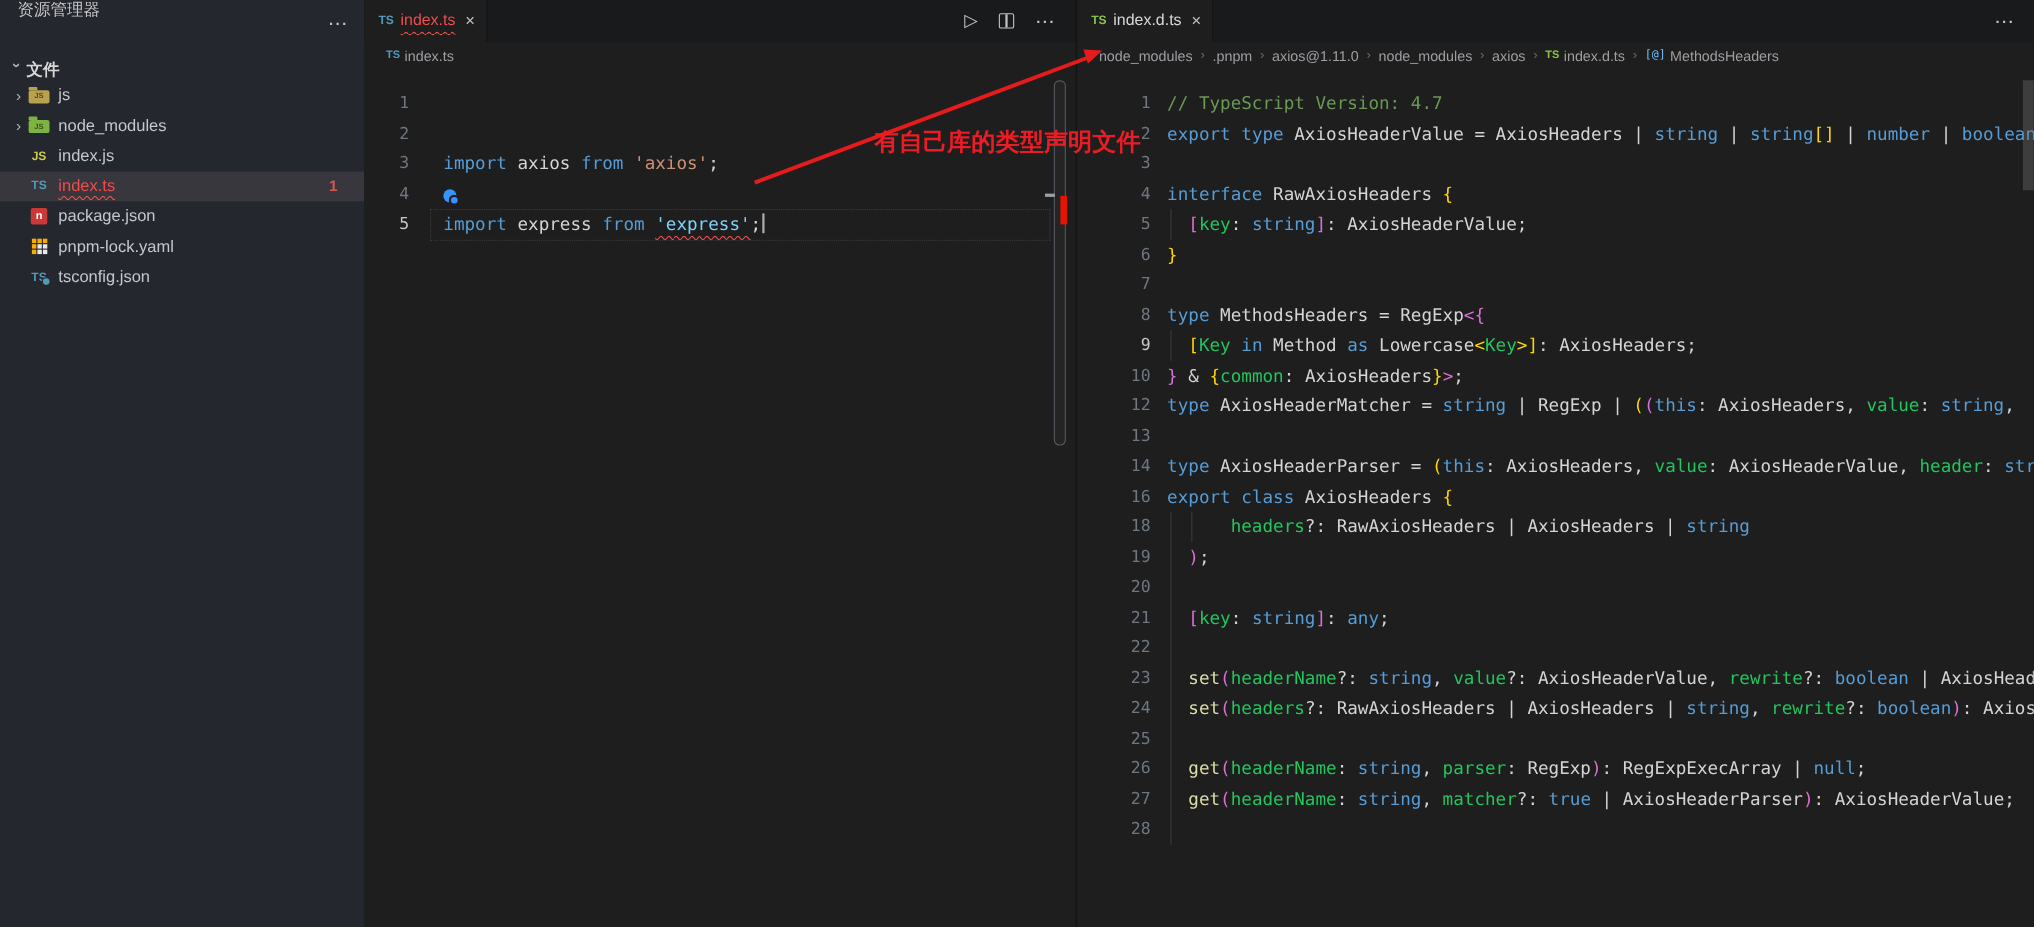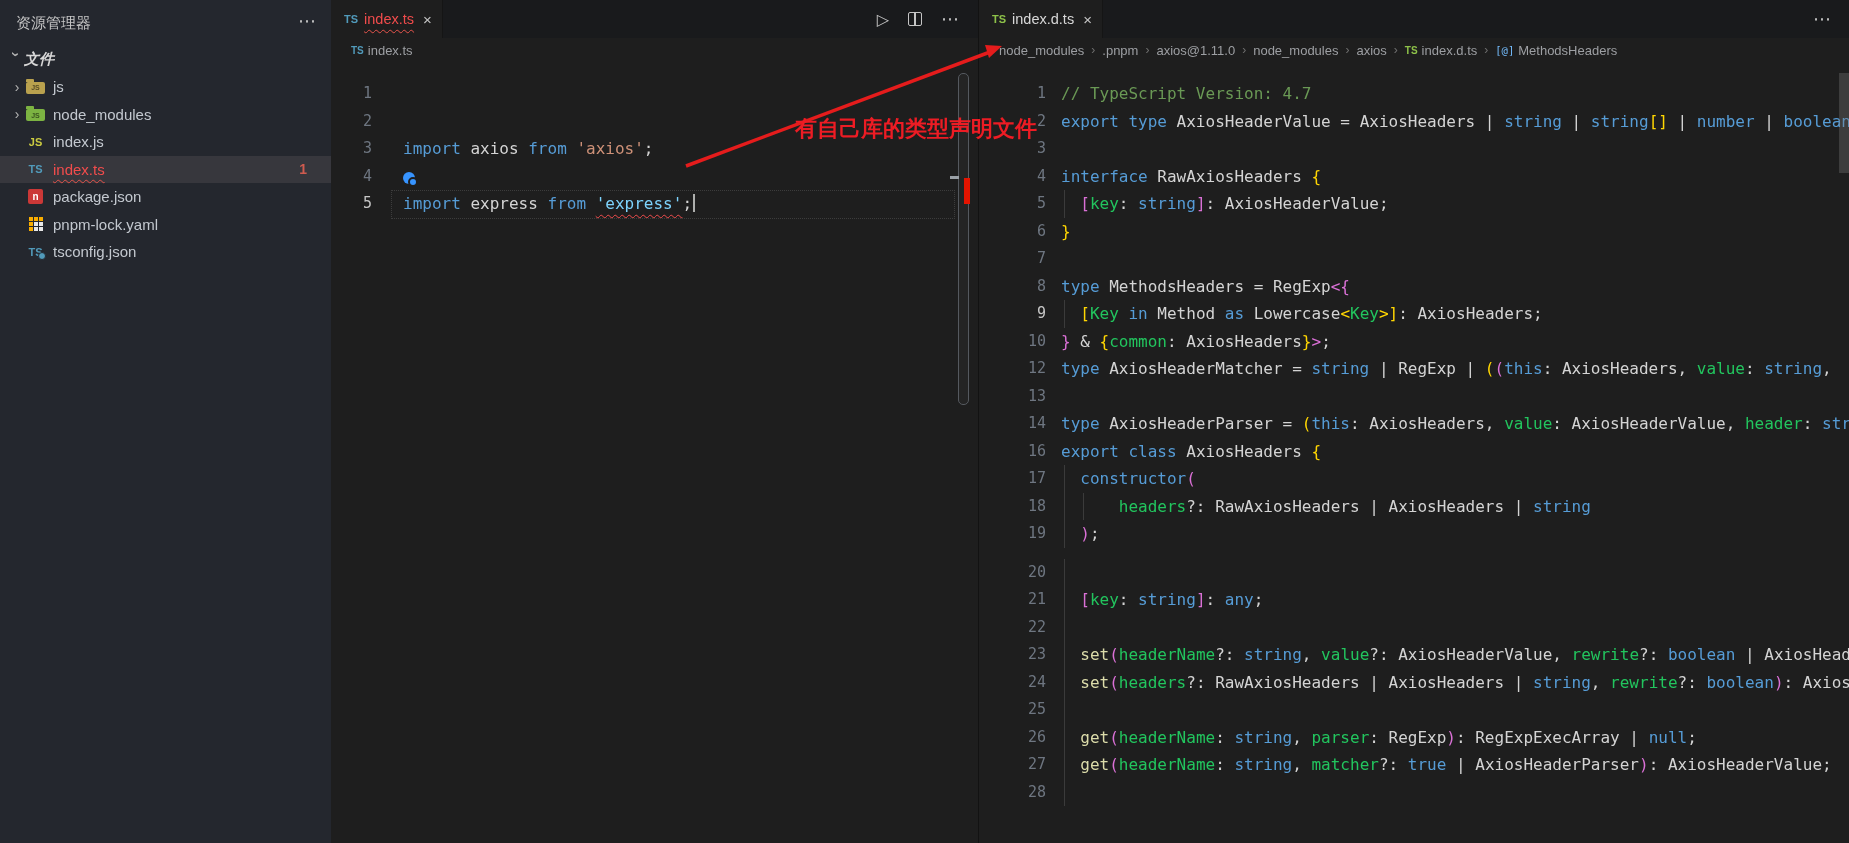--- a/index.html
+++ b/index.html
@@ -1,22 +1,22 @@
 <!DOCTYPE html>
 <html><head>
 <meta charset="utf-8">
 <style>
   html,body{margin:0;padding:0;background:#111;}
   #app{position:relative;width:1849px;height:843px;background:#1e1e1e;overflow:hidden;
        font-family:"Liberation Sans",sans-serif;color:#cccccc;}
   
   #sidebar{position:absolute;left:0;top:0;width:331px;height:843px;background:#24272e;overflow:hidden;}
-  #sb-title{height:46px;display:flex;align-items:center;padding:0 16px;font-size:15px;color:#c5c5c5;position:relative;}
+  #sb-title{height:46px;display:flex;align-items:flex-start;padding:0 16px;font-size:15px;color:#c5c5c5;position:relative;}
   #sb-title .more{position:absolute;right:14px;top:10px;font-size:18px;color:#c5c5c5;cursor:pointer;letter-spacing:1px;}
-  .sb-section{height:27px;display:flex;align-items:center;font-weight:bold;font-size:15px;color:#d7d7d7;padding-left:8px;font-style:italic;}
+  .sb-section{height:27px;display:flex;align-items:flex-end;font-weight:bold;font-size:15px;color:#d7d7d7;padding-left:8px;}
   .sb-section .chev{width:16px;font-size:14px;color:#b5b5b5;transform:rotate(90deg);display:inline-block;}
   .frow{height:27.5px;display:flex;align-items:center;font-size:15px;color:#c3c8cf;position:relative;cursor:pointer;}
   .frow.sel{background:#37373d;}
   .frow .chevc{width:18px;margin-left:8px;text-align:center;font-size:14px;color:#b5b5b5;flex:0 0 18px;}
   .frow .dot{width:3px;height:3px;border-radius:50%;background:rgba(255,255,255,.14);margin:0 auto;}
   .frow .name{margin-left:2px;}
   .frow.err .name{color:#f14c4c;text-decoration:underline wavy #e5534b 1px;text-underline-offset:4px;}
   .frow .badge{position:absolute;right:24px;color:#cf5b4f;font-weight:bold;font-size:14px;}
   
   .ic{width:19px;height:17px;margin-right:6px;display:inline-flex;align-items:center;justify-content:center;
@@ -213,24 +213,23 @@
         <div class="cl" style="padding-left: 82px;"><span class="guide" style="left: 85px;"></span><span class="ln" style="width: 67px;">5</span><span class="tok-p">  </span><span class="tok-b">[</span><span class="tok-v">key</span><span class="tok-p">: </span><span class="tok-k">string</span><span class="tok-b">]</span><span class="tok-p">: AxiosHeaderValue;</span></div>
         <div class="cl" style="padding-left: 82px;"><span class="ln" style="width: 67px;">6</span><span class="tok-a">}</span></div>
         <div class="cl" style="padding-left: 82px;"><span class="ln" style="width: 67px;">7</span></div>
         <div class="cl" style="padding-left: 82px;"><span class="ln" style="width: 67px;">8</span><span class="tok-k">type</span><span class="tok-p"> MethodsHeaders = RegExp</span><span class="tok-b">&lt;</span><span class="tok-b">{</span></div>
         <div class="cl" style="padding-left: 82px;"><span class="guide" style="left: 85px;"></span><span class="ln curn" style="width: 67px;">9</span><span class="tok-p">  </span><span class="tok-a">[</span><span class="tok-v">Key</span><span class="tok-p"> </span><span class="tok-k">in</span><span class="tok-p"> Method </span><span class="tok-k">as</span><span class="tok-p"> Lowercase</span><span class="tok-a">&lt;</span><span class="tok-v">Key</span><span class="tok-a">&gt;</span><span class="tok-a">]</span><span class="tok-p">: AxiosHeaders;</span></div>
         <div class="cl" style="padding-left: 82px;"><span class="ln" style="width: 67px;">10</span><span class="tok-b">}</span><span class="tok-p"> &amp; </span><span class="tok-a">{</span><span class="tok-v">common</span><span class="tok-p">: AxiosHeaders</span><span class="tok-a">}</span><span class="tok-b">&gt;</span><span class="tok-p">;</span></div>
         <div class="cl" style="padding-left: 82px;"><span class="ln" style="width: 67px;">12</span><span class="tok-k">type</span><span class="tok-p"> AxiosHeaderMatcher = </span><span class="tok-k">string</span><span class="tok-p"> | RegExp | </span><span class="tok-a">(</span><span class="tok-b">(</span><span class="tok-k">this</span><span class="tok-p">: AxiosHeaders, </span><span class="tok-v">value</span><span class="tok-p">: </span><span class="tok-k">string</span><span class="tok-p">,</span></div>
         <div class="cl" style="padding-left: 82px;"><span class="ln" style="width: 67px;">13</span></div>
         <div class="cl" style="padding-left: 82px;"><span class="ln" style="width: 67px;">14</span><span class="tok-k">type</span><span class="tok-p"> AxiosHeaderParser = </span><span class="tok-a">(</span><span class="tok-k">this</span><span class="tok-p">: AxiosHeaders, </span><span class="tok-v">value</span><span class="tok-p">: AxiosHeaderValue, </span><span class="tok-v">header</span><span class="tok-p">: </span><span class="tok-k">string</span></div>
         <div class="cl" style="padding-left: 82px;"><span class="ln" style="width: 67px;">16</span><span class="tok-k">export</span><span class="tok-p"> </span><span class="tok-k">class</span><span class="tok-p"> AxiosHeaders </span><span class="tok-a">{</span></div>
-        <div class="cl" style="padding-left: 82px;"><span class="guide" style="left: 85px;"></span><span class="ln" style="width: 67px;">17</span><span class="tok-p">  </span><span class="tok-k">constructor</span><span class="tok-b">(</span></div>
         <div class="cl" style="padding-left: 82px;"><span class="guide" style="left: 85px;"></span><span class="guide" style="left: 104.26px;"></span><span class="ln" style="width: 67px;">18</span><span class="tok-p">      </span><span class="tok-v">headers</span><span class="tok-p">?: RawAxiosHeaders | AxiosHeaders | </span><span class="tok-k">string</span></div>
         <div class="cl" style="padding-left: 82px;"><span class="guide" style="left: 85px;"></span><span class="ln" style="width: 67px;">19</span><span class="tok-p">  </span><span class="tok-b">)</span><span class="tok-p">;</span></div>
-        <div class="cl" style="padding-left: 82px; margin-top: 11px;"><span class="guide" style="left: 85px;"></span><span class="ln" style="width: 67px;">20</span></div>
+        <div class="cl" style="padding-left: 82px;"><span class="guide" style="left: 85px;"></span><span class="ln" style="width: 67px;">20</span></div>
         <div class="cl" style="padding-left: 82px;"><span class="guide" style="left: 85px;"></span><span class="ln" style="width: 67px;">21</span><span class="tok-p">  </span><span class="tok-b">[</span><span class="tok-v">key</span><span class="tok-p">: </span><span class="tok-k">string</span><span class="tok-b">]</span><span class="tok-p">: </span><span class="tok-k">any</span><span class="tok-p">;</span></div>
         <div class="cl" style="padding-left: 82px;"><span class="guide" style="left: 85px;"></span><span class="ln" style="width: 67px;">22</span></div>
         <div class="cl" style="padding-left: 82px;"><span class="guide" style="left: 85px;"></span><span class="ln" style="width: 67px;">23</span><span class="tok-p">  </span><span class="tok-m">set</span><span class="tok-b">(</span><span class="tok-v">headerName</span><span class="tok-p">?: </span><span class="tok-k">string</span><span class="tok-p">, </span><span class="tok-v">value</span><span class="tok-p">?: AxiosHeaderValue, </span><span class="tok-v">rewrite</span><span class="tok-p">?: </span><span class="tok-k">boolean</span><span class="tok-p"> | AxiosHeaders</span></div>
         <div class="cl" style="padding-left: 82px;"><span class="guide" style="left: 85px;"></span><span class="ln" style="width: 67px;">24</span><span class="tok-p">  </span><span class="tok-m">set</span><span class="tok-b">(</span><span class="tok-v">headers</span><span class="tok-p">?: RawAxiosHeaders | AxiosHeaders | </span><span class="tok-k">string</span><span class="tok-p">, </span><span class="tok-v">rewrite</span><span class="tok-p">?: </span><span class="tok-k">boolean</span><span class="tok-b">)</span><span class="tok-p">: AxiosHeaders</span></div>
         <div class="cl" style="padding-left: 82px;"><span class="guide" style="left: 85px;"></span><span class="ln" style="width: 67px;">25</span></div>
         <div class="cl" style="padding-left: 82px;"><span class="guide" style="left: 85px;"></span><span class="ln" style="width: 67px;">26</span><span class="tok-p">  </span><span class="tok-m">get</span><span class="tok-b">(</span><span class="tok-v">headerName</span><span class="tok-p">: </span><span class="tok-k">string</span><span class="tok-p">, </span><span class="tok-v">parser</span><span class="tok-p">: RegExp</span><span class="tok-b">)</span><span class="tok-p">: RegExpExecArray | </span><span class="tok-k">null</span><span class="tok-p">;</span></div>
         <div class="cl" style="padding-left: 82px;"><span class="guide" style="left: 85px;"></span><span class="ln" style="width: 67px;">27</span><span class="tok-p">  </span><span class="tok-m">get</span><span class="tok-b">(</span><span class="tok-v">headerName</span><span class="tok-p">: </span><span class="tok-k">string</span><span class="tok-p">, </span><span class="tok-v">matcher</span><span class="tok-p">?: </span><span class="tok-k">true</span><span class="tok-p"> | AxiosHeaderParser</span><span class="tok-b">)</span><span class="tok-p">: AxiosHeaderValue;</span></div>
         <div class="cl" style="padding-left: 82px;"><span class="guide" style="left: 85px;"></span><span class="ln" style="width: 67px;">28</span></div>
       </div>
     <div id="sbR"></div>

